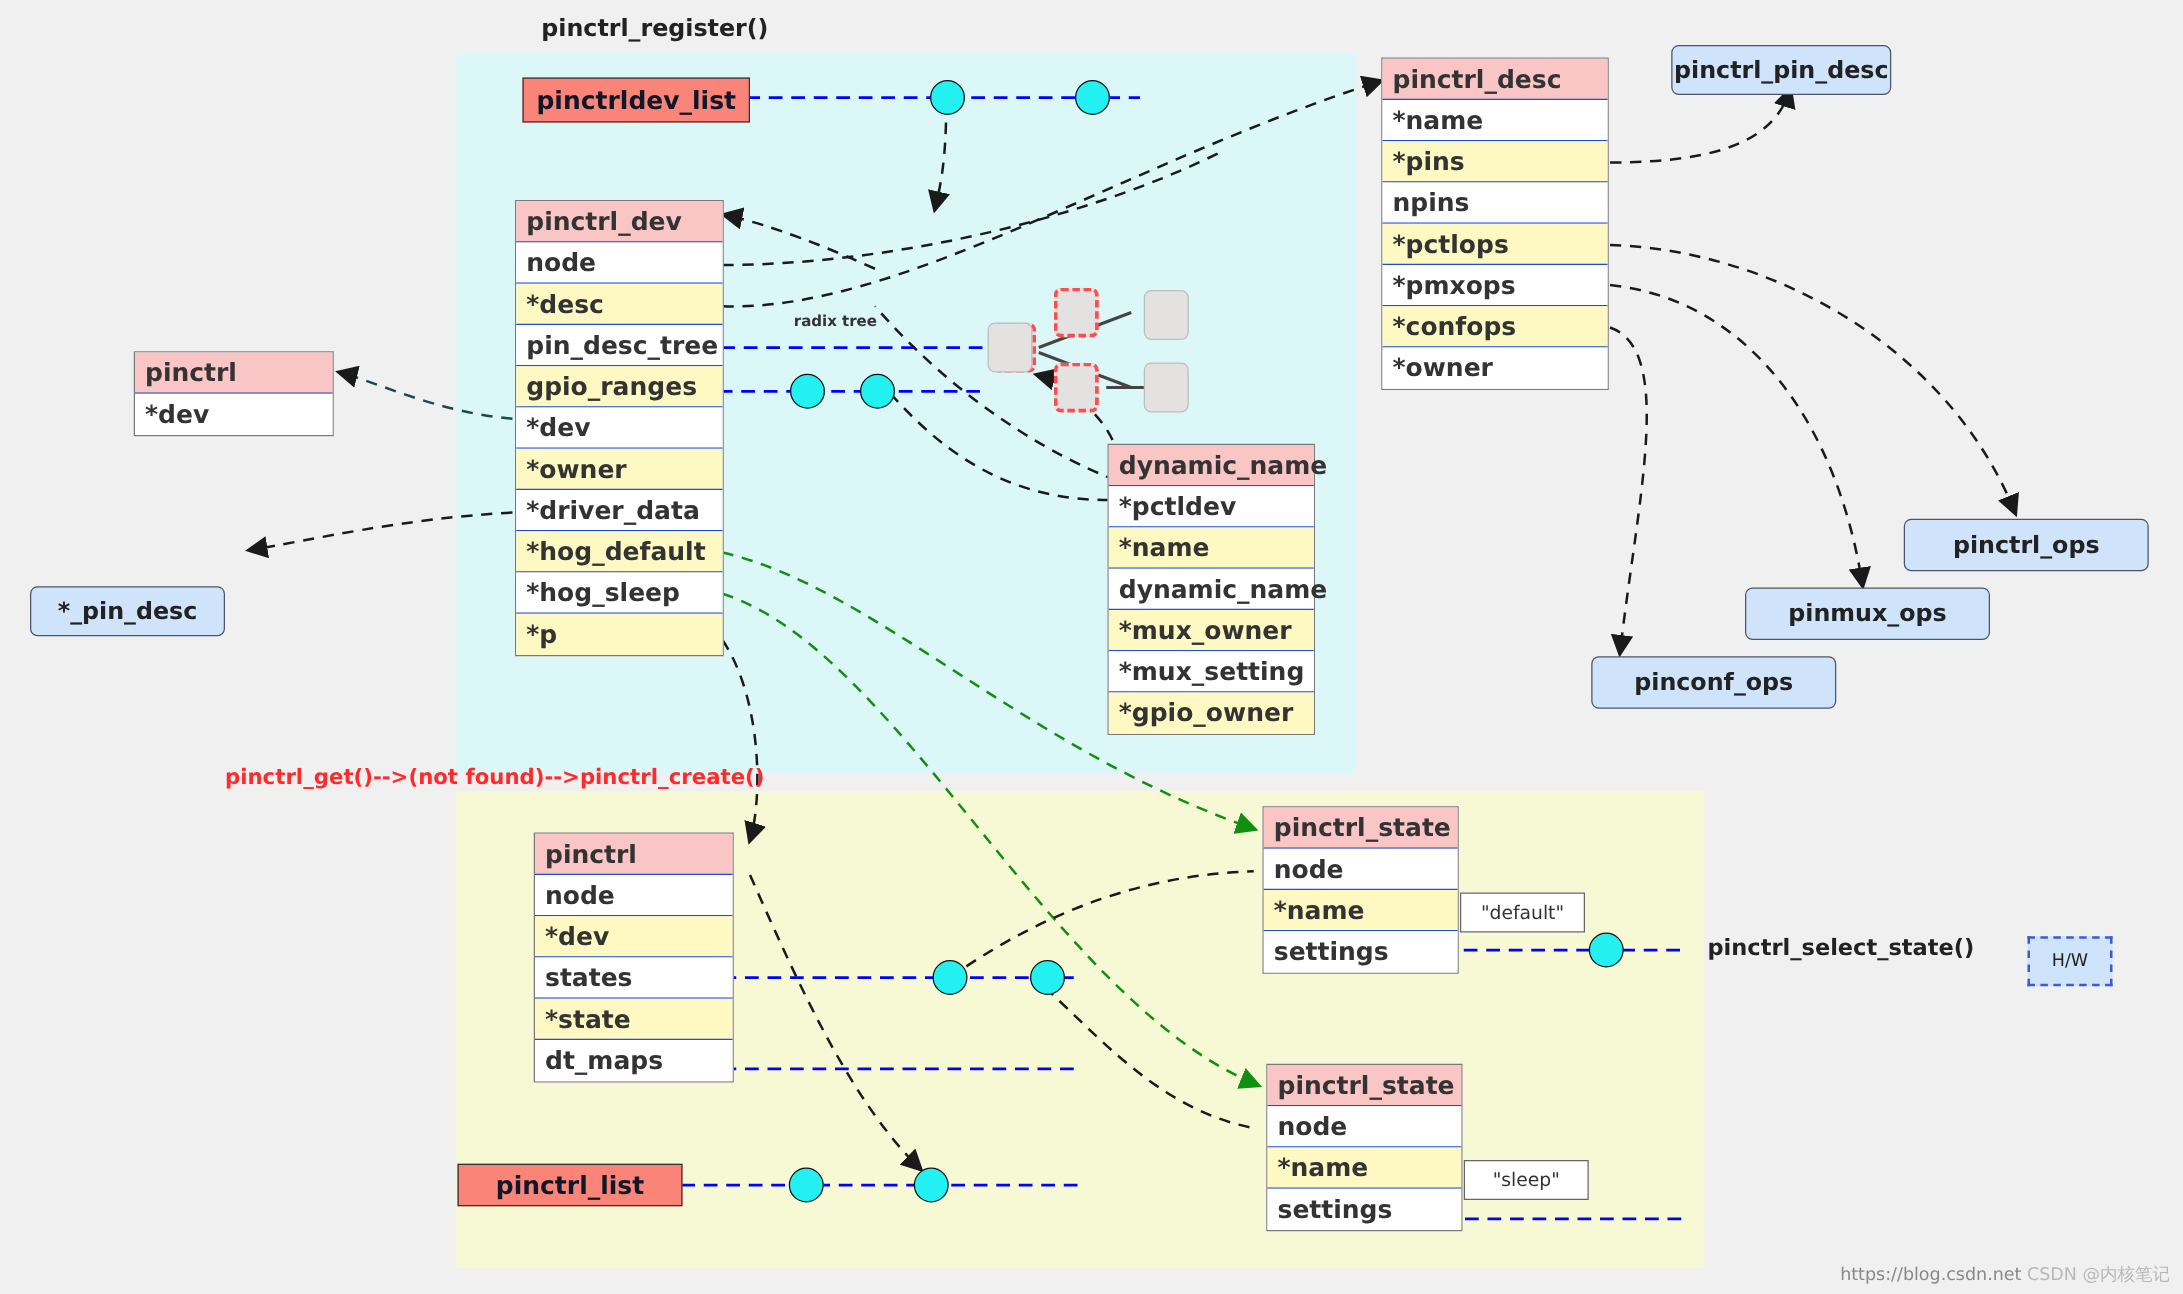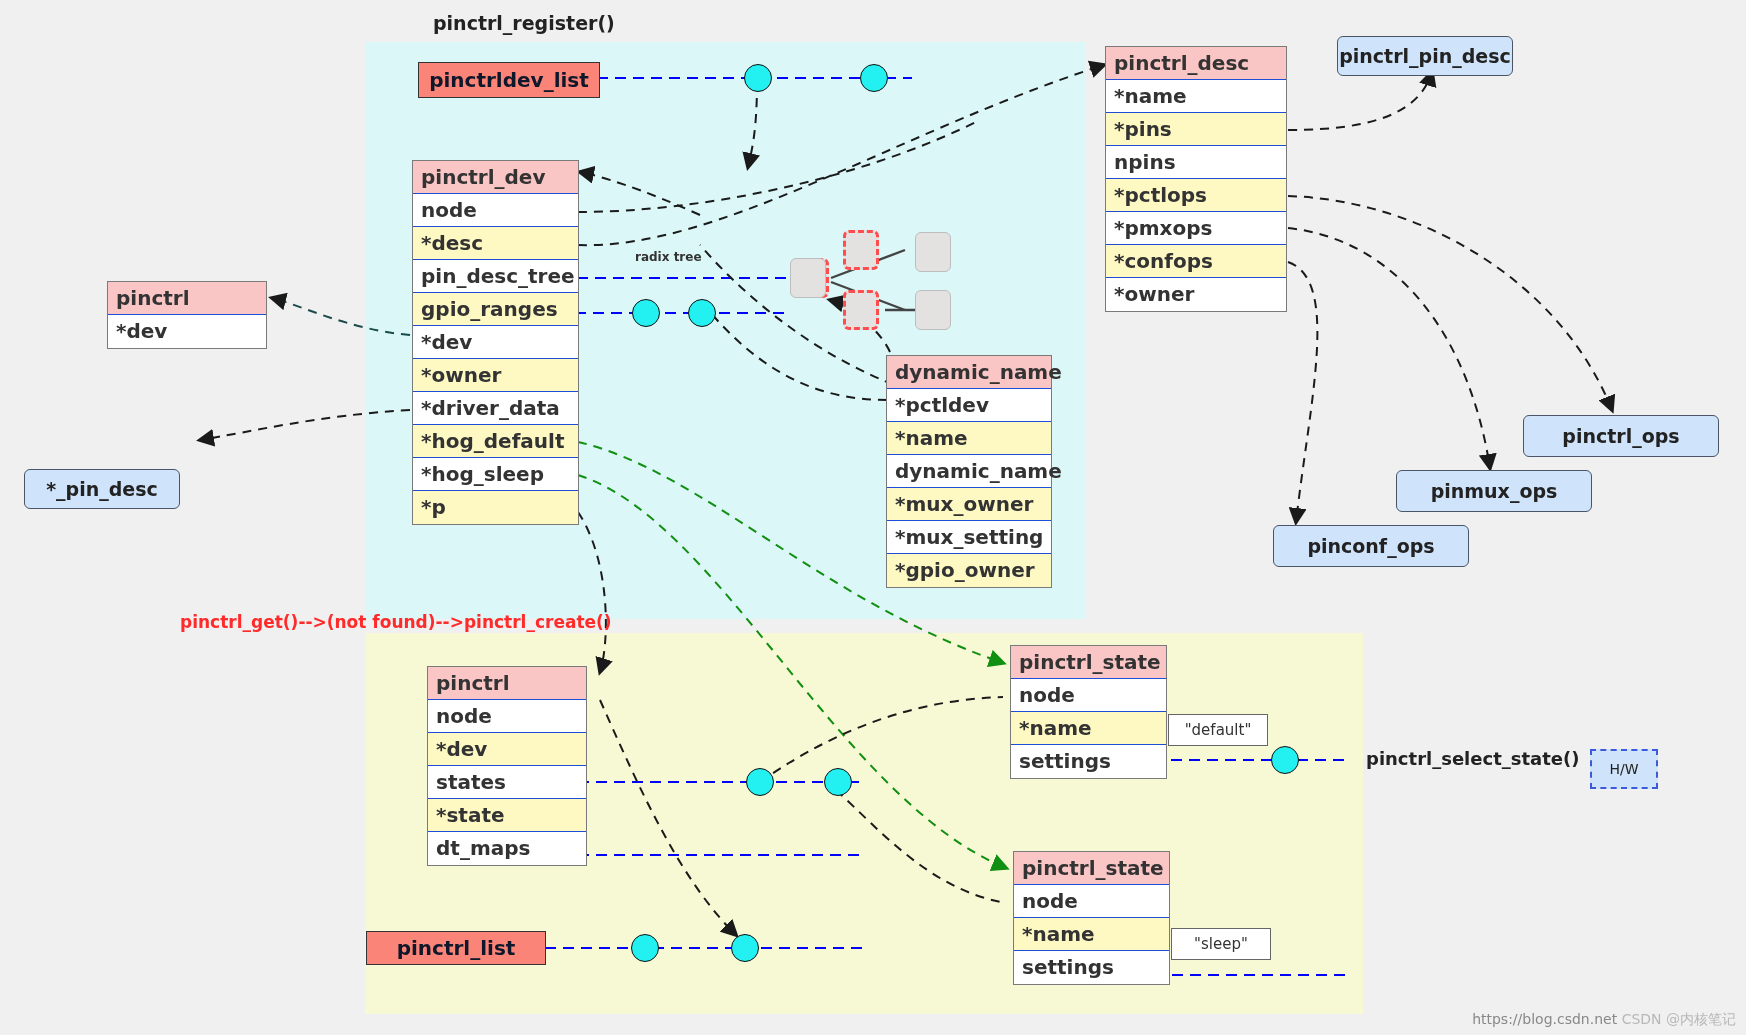--- a/index.html
+++ b/index.html
@@ -53,21 +53,21 @@
   .strbox{
     position:absolute;background:#fff;border:1px solid #666;
     font-size:15px;color:#333;
     display:flex;align-items:center;justify-content:center;box-sizing:border-box;
   }
 
   
   .hwbox{
     position:absolute;background:#cfe3fb;border:2px dashed #3b5bdb;
     font-size:14px;color:#222;
-    display:flex;align-items:center;justify-content:center;box-sizing:border-box;
+    display:flex;align-items:center;justify-content:center;box-sizing:border-box;margin-left:32px;
   }
 
   
   .rnode{position:absolute;width:36px;height:40px;box-sizing:border-box;background:#e4e1e1;border-radius:6px;}
   .rnode.dashed{border:3px dashed #ff4d4d;}
   .rnode.plain{border:1px solid #bdbdbd;}
 
   
   .dot{position:absolute;width:28px;height:28px;border-radius:50%;background:#23f0f0;border:1px solid #111;box-sizing:border-box;}
 

